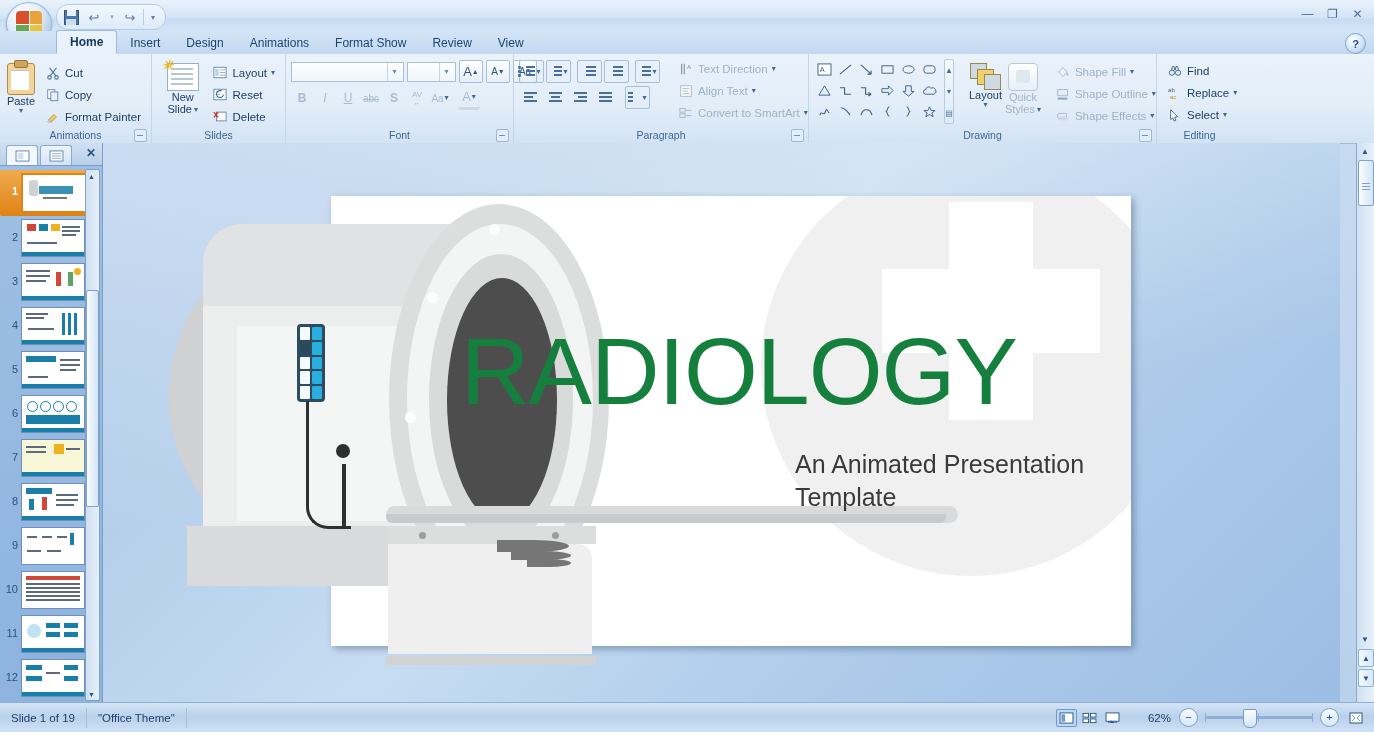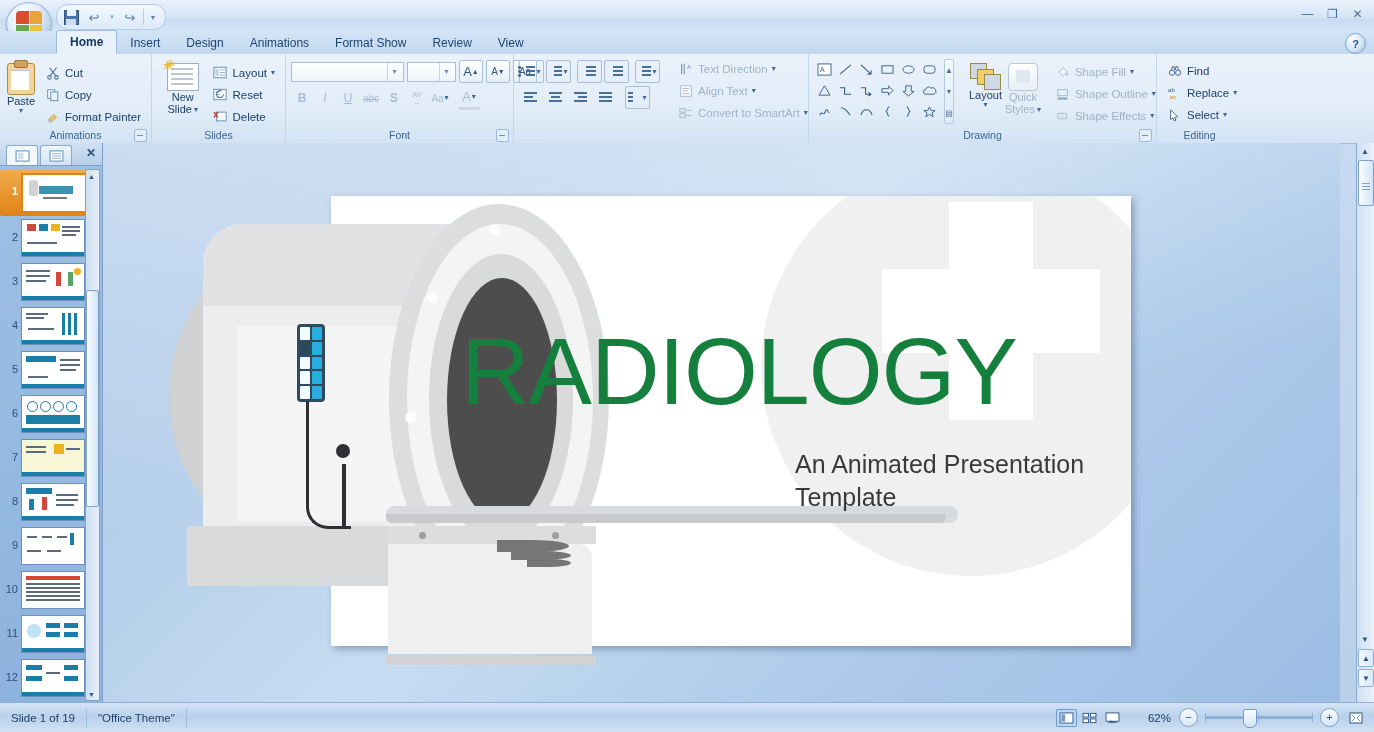--- a/index.html
+++ b/index.html
@@ -562,20 +562,24 @@
                   <rect x="1" y="3" width="6" height="4" fill="#e3ecf5" stroke="#9fb2c6"></rect>
                   <rect x="1" y="9" width="6" height="4" fill="#e3ecf5" stroke="#9fb2c6"></rect>
                   <path d="M8 5h6M8 11h6" stroke="#9fb2c6"></path>
                 </svg>
             </span>
             <span>Convert to SmartArt</span>
             <span class="caret">▾</span>
           </div>
         </div>
       </div>
+      <div class="grp-name">
+        <span>Paragraph</span>
+        <span class="dlg"></span>
+      </div>
     </div>
 
     <div class="grp" style="width:348px">
       <div class="grp-body" style="padding-top:5px">
         <div class="shapegrid">
           <div class="shp">
               <svg width="15" height="13" viewBox="0 0 16 14">
                 <rect x="1" y="1" width="14" height="12" fill="#fff" stroke="#3a5f87"></rect>
                 <text x="3" y="10" font-size="8" fill="#3a5f87">A</text>
               </svg>

